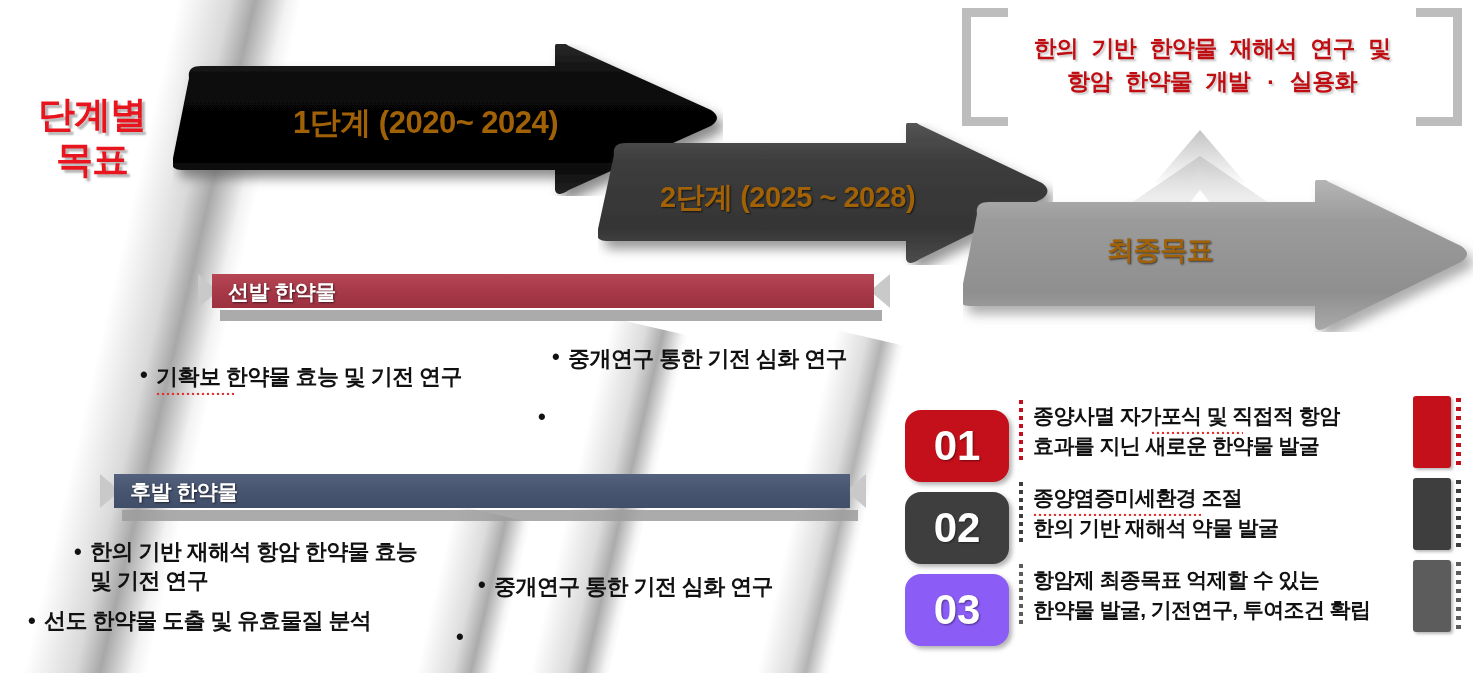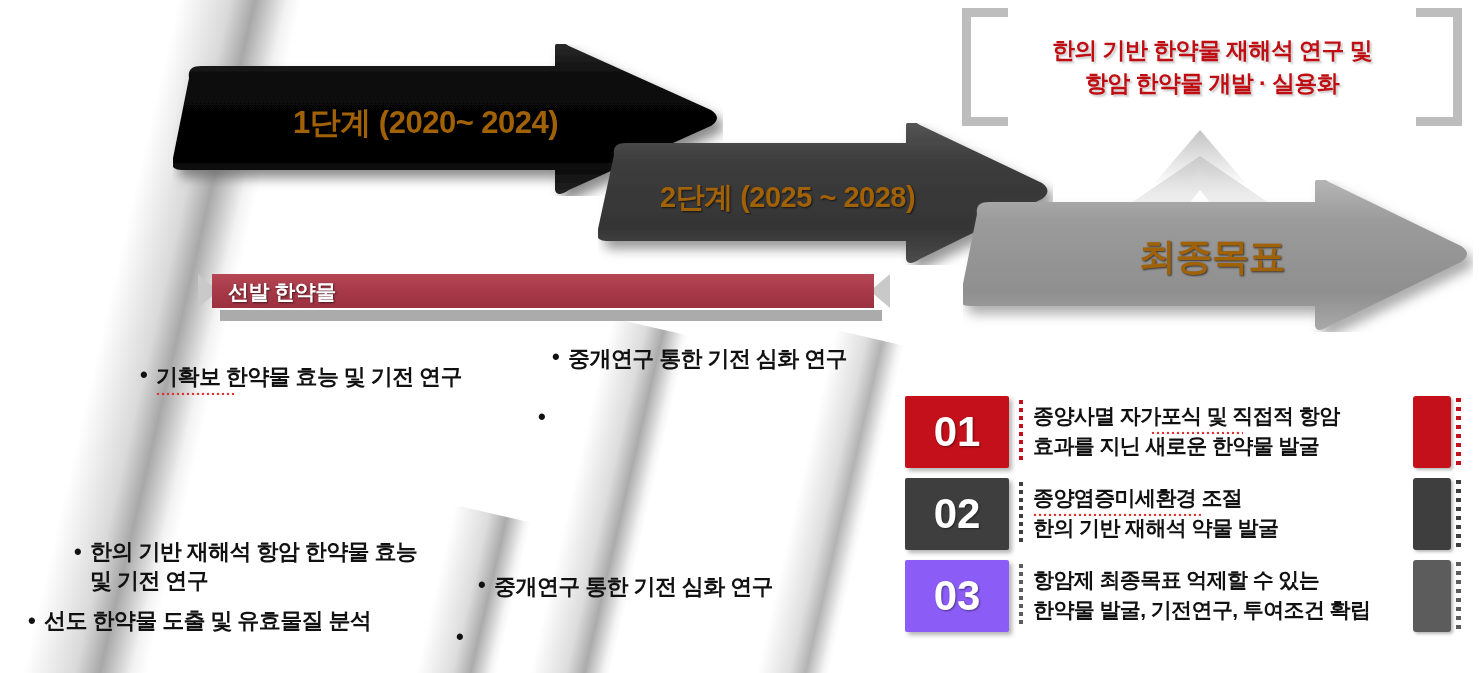--- a/index.html
+++ b/index.html
@@ -37,40 +37,40 @@
 
   
   .sec-title{
     position:absolute;left:8px;top:92px;width:168px;
     text-align:center;color:#e8141e;font-weight:bold;font-size:37px;
     line-height:1.22;letter-spacing:-1px;
     text-shadow:3px 3px 2px rgba(120,120,120,.55);
   }
 
   
-  .goalbox{position:absolute;left:962px;top:8px;width:500px;height:118px;}
+  .goalbox{position:absolute;left:962px;top:8px;width:500px;height:118px;font-family:Liberation Mono, monospace;}
   .goalbox .br{position:absolute;background:#bdbdbd;}
   .goal-text{
     position:absolute;left:34px;top:26px;width:432px;text-align:center;
     color:#c00d12;font-weight:bold;font-size:23px;line-height:1.42;letter-spacing:-.6px;
     text-shadow:2px 2px 2px rgba(150,150,150,.5);
   }
 
   
   .arrow{position:absolute;}
   .arrow .lbl{
     position:absolute;color:#a16207;font-weight:bold;letter-spacing:-.5px;
     text-shadow:1px 1px 2px rgba(0,0,0,.65);white-space:nowrap;
   }
   #arrow1{left:173px;top:44px;width:550px;height:152px;}
   #arrow1 .lbl{left:120px;top:58px;font-size:31px;}
   #arrow2{left:598px;top:123px;width:455px;height:142px;}
   #arrow2 .lbl{left:62px;top:55px;font-size:29px;}
   #arrow3{left:963px;top:180px;width:510px;height:152px;}
-  #arrow3 .lbl{left:176px;top:52px;font-size:37px;}
+  #arrow3 .lbl{left:144px;top:52px;font-size:27px;}
 
   
   .ribbon{position:absolute;height:34px;}
   .ribbon .body{position:absolute;left:14px;top:0;right:16px;height:34px;}
   .ribbon .txt{
     position:absolute;left:30px;top:4px;color:#fff;font-weight:bold;font-size:21px;
     letter-spacing:-.5px;text-shadow:1px 1px 2px rgba(0,0,0,.55);
   }
   .ribbon .shadow{
     position:absolute;left:22px;top:36px;right:8px;height:11px;
@@ -95,21 +95,21 @@
   #b-p2-top{left:552px;top:344px;font-size:22px;}
   #b-p2-top .row{margin-bottom:30px;}
   #b-p1-bot{left:28px;top:538px;font-size:22px;line-height:1.30;}
   #b-p2-bot{left:456px;top:572px;font-size:22px;}
   #b-p2-bot .row{margin-bottom:22px;}
 
   
   .numlist{position:absolute;left:905px;top:396px;width:562px;}
   .nrow{position:relative;height:72px;margin-bottom:10px;}
   .nrow .numbox{
-    position:absolute;left:0;top:0;width:104px;height:72px;border-radius:2px;
+    position:absolute;left:0;top:14px;width:104px;height:72px;border-radius:16px;
     color:#fff;font-weight:bold;font-size:42px;
     display:flex;align-items:center;justify-content:center;
     text-shadow:1px 1px 2px rgba(0,0,0,.45);
     box-shadow:3px 3px 4px rgba(120,120,120,.55);
   }
   .nrow .dots{
     position:absolute;left:114px;top:4px;width:4px;height:64px;
     background-image:linear-gradient(to bottom,currentColor 50%,transparent 50%);
     background-size:4px 8px;
   }
@@ -142,20 +142,24 @@
     <defs>
       <linearGradient id="mgrad" x1="0" y1="0" x2="0" y2="1">
         <stop offset="0%" stop-color="#c4c4c4"></stop>
         <stop offset="100%" stop-color="#ffffff"></stop>
       </linearGradient>
     </defs>
     <path d="M120 2 L168 58 Q150 48 132 56 L120 40 L108 56 Q90 48 72 58 Z" fill="url(#mgrad)"></path>
     <path d="M120 28 L214 92 Q170 70 136 82 L120 62 L104 82 Q70 70 26 92 Z" fill="url(#mgrad)" opacity="0.85"></path>
   </svg>
 
+  <div class="sec-title">
+    <div>단계별</div>
+    <div>목표</div>
+  </div>
 
   <div class="goalbox">
     <div class="br" style="left:0;top:0;width:9px;height:118px;"></div>
     <div class="br" style="left:0;top:0;width:46px;height:9px;"></div>
     <div class="br" style="left:0;bottom:0;width:46px;height:9px;"></div>
     <div class="br" style="right:0;top:0;width:9px;height:118px;"></div>
     <div class="br" style="right:0;top:0;width:46px;height:9px;"></div>
     <div class="br" style="right:0;bottom:0;width:46px;height:9px;"></div>
     <div class="goal-text">
       <div>한의 기반 한약물 재해석 연구 및</div>
@@ -220,20 +224,29 @@
   <div class="ribbon" id="ribbon-red">
     <div class="shadow"></div>
     <svg width="692" height="34" viewBox="0 0 692 34" style="position:absolute;left:0;top:0;">
       <polygon points="0,0 20,17 0,34" fill="#c9c9c9"></polygon>
       <polygon points="692,0 672,17 692,34" fill="#c9c9c9"></polygon>
     </svg>
     <div class="body"></div>
     <div class="txt">선발 한약물</div>
   </div>
 
+  <div class="ribbon" id="ribbon-blue">
+    <div class="shadow"></div>
+    <svg width="766" height="34" viewBox="0 0 766 34" style="position:absolute;left:0;top:0;">
+      <polygon points="0,0 20,17 0,34" fill="#c9c9c9"></polygon>
+      <polygon points="766,0 746,17 766,34" fill="#c9c9c9"></polygon>
+    </svg>
+    <div class="body"></div>
+    <div class="txt">후발 한약물</div>
+  </div>
 
   <div class="bullets" id="b-p1-top">
     <div class="row">
       <span class="dot">•</span>
       <span class="t"><span>기확보 한약물 효능 및 기전 연구</span>
         <span class="squig" style="width:78px;"></span></span>
     </div>
   </div>
 
   <div class="bullets" id="b-p2-top">

